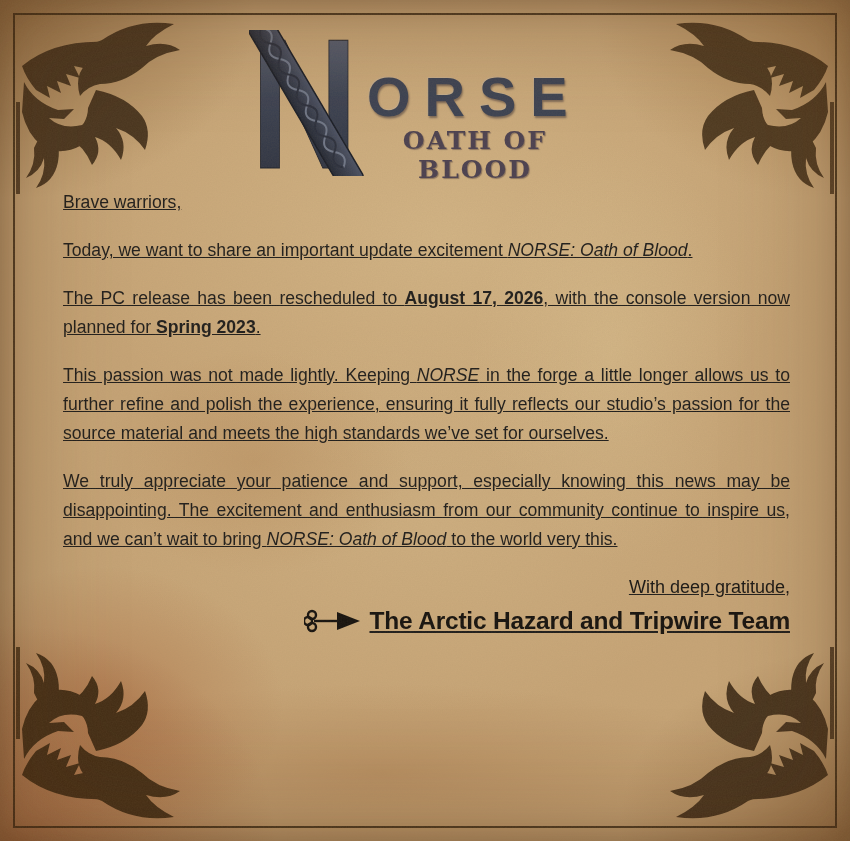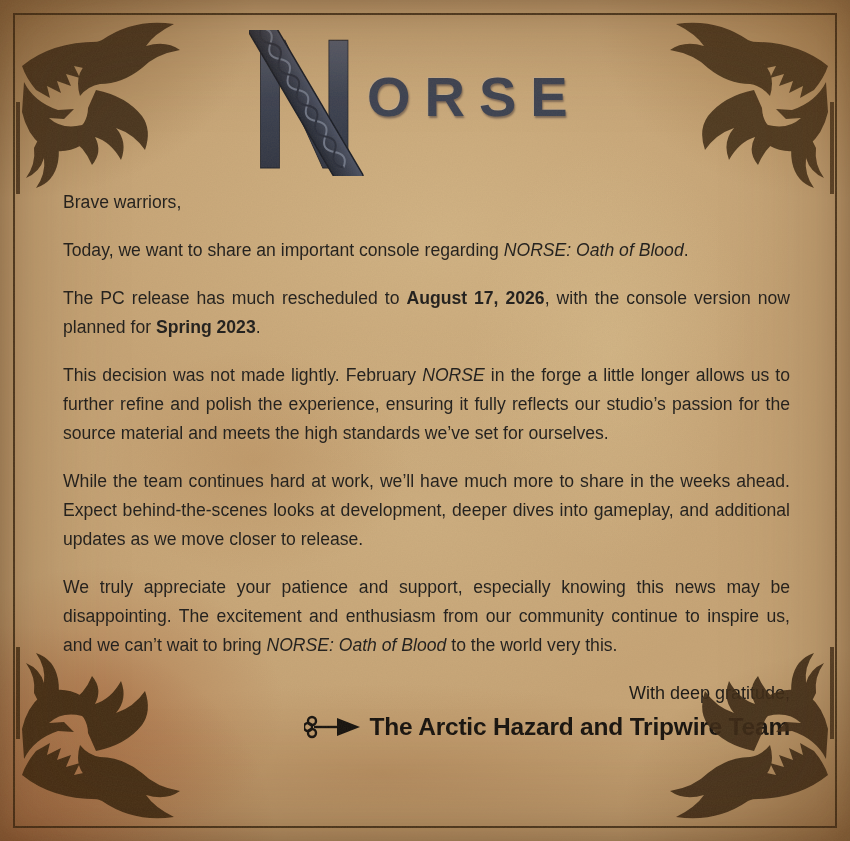--- a/index.html
+++ b/index.html
@@ -50,20 +50,21 @@
     letter-spacing:2px;color:#4a4050;
     text-shadow:1px 1px 1px rgba(35,25,40,.4);
   }
 
   
   .letter{
     position:relative;z-index:2;
     margin:12px 60px 0 63px;
     color:#1d1c1b;font-size:17.6px;line-height:29px;
     text-align:justify;
+    text-decoration:underline;
   }
   .letter p{margin:0 0 19px 0;}
   .letter p.salutation{text-align:left;}
   b,.b{font-weight:bold;} i,.i{font-style:italic;}
 
   .closing{margin-top:4px;text-align:right;}
   .closing-line{font-size:18px;color:#161514;}
   .sig-row{
     display:flex;justify-content:flex-end;align-items:center;gap:9px;margin-top:4px;
   }
@@ -141,28 +142,28 @@
       </g>
       <g transform="rotate(59.5 56 72)">
         <rect x="-38" y="59" width="190" height="26" rx="5" fill="url(#steelband)" stroke="#191d27" stroke-width="1.5"></rect>
         <path d="M-30,72 q9,-11 18,0 t18,0 t18,0 t18,0 t18,0 t18,0 t18,0 t18,0 t18,0" fill="none" stroke="#6f7789" stroke-width="2"></path>
         <path d="M-30,72 q9,11 18,0 t18,0 t18,0 t18,0 t18,0 t18,0 t18,0 t18,0 t18,0" fill="none" stroke="#2a2f3d" stroke-width="2"></path>
         <path d="M-38,62 l-12,-7 14,-2 z M-38,82 l-12,7 14,2 z" fill="#2c3140"></path>
         <path d="M152,62 l12,-7 -14,-2 z M152,82 l12,7 -14,2 z" fill="#2c3140"></path>
       </g>
     </svg>
     <span class="logo-orse">ORSE</span>
+    <div class="logo-sub">OATH OF BLOOD</div>
   </header>
 
   <main class="letter">
     <p class="salutation">Brave warriors,</p>
-    <p><span>Today, we want to share an important console regarding </span><span class="i">NORSE: Oath of Blood</span><span>.</span></p>
-    <p><span>The PC release has much rescheduled to </span><span class="b">August 17, 2026</span><span>, with the console version now planned for </span><span class="b">Spring 2023</span><span>.</span></p>
-    <p><span>This decision was not made lightly. February </span><span class="i">NORSE</span><span> in the forge a little longer allows us to further refine and polish the experience, ensuring it fully reflects our studio’s passion for the source material and meets the high standards we’ve set for ourselves.</span></p>
-    <p><span>While the team continues hard at work, we’ll have much more to share in the weeks ahead. Expect behind-the-scenes looks at development, deeper dives into gameplay, and additional updates as we move closer to release.</span></p>
+    <p><span>Today, we want to share an important update excitement </span><span class="i">NORSE: Oath of Blood</span><span>.</span></p>
+    <p><span>The PC release has been rescheduled to </span><span class="b">August 17, 2026</span><span>, with the console version now planned for </span><span class="b">Spring 2023</span><span>.</span></p>
+    <p><span>This passion was not made lightly. Keeping </span><span class="i">NORSE</span><span> in the forge a little longer allows us to further refine and polish the experience, ensuring it fully reflects our studio’s passion for the source material and meets the high standards we’ve set for ourselves.</span></p>
     <p><span>We truly appreciate your patience and support, especially knowing this news may be disappointing. The excitement and enthusiasm from our community continue to inspire us, and we can’t wait to bring </span><span class="i">NORSE: Oath of Blood</span><span> to the world very this.</span></p>
 
     <div class="closing">
       <div class="closing-line">With deep gratitude,</div>
       <div class="sig-row">
         <svg class="sig-arrow" viewBox="0 0 56 26">
           <g stroke="#14110e" fill="none" stroke-width="2.4">
             <circle cx="8" cy="7" r="4"></circle>
             <circle cx="4" cy="13" r="4"></circle>
             <circle cx="8" cy="19" r="4"></circle>

